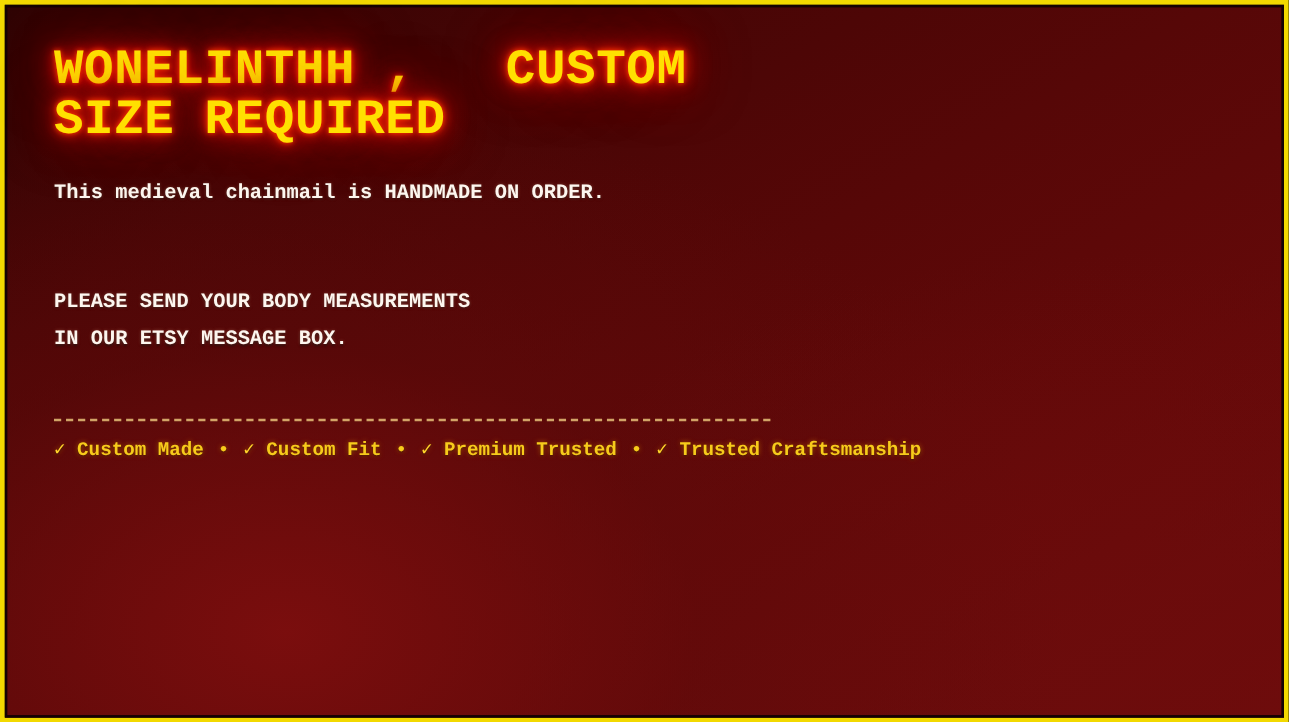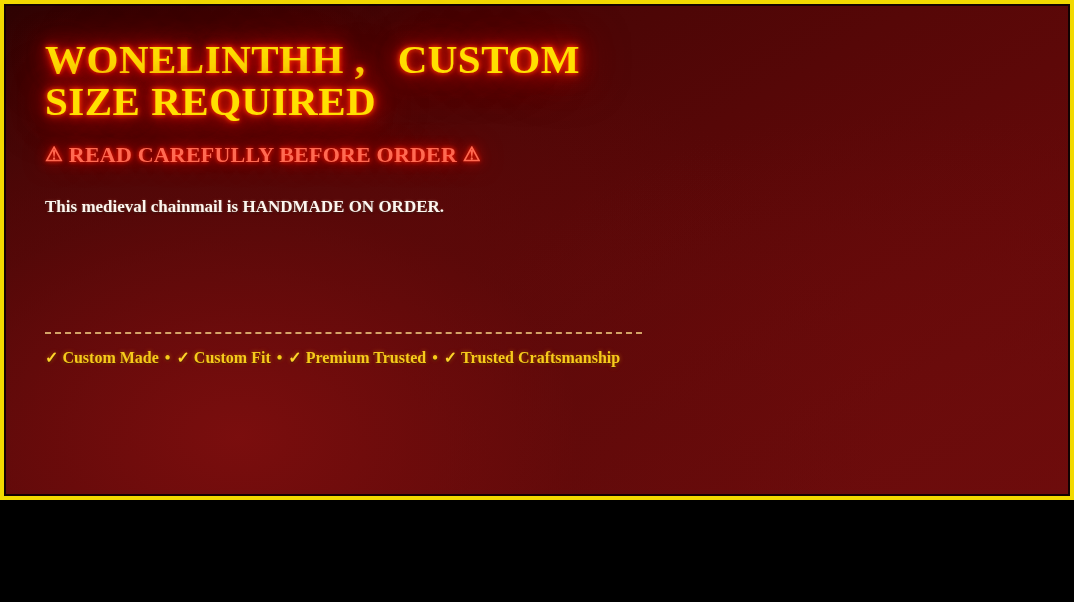--- a/index.html
+++ b/index.html
@@ -10,29 +10,30 @@
   body {
     width: 1074px;
     height: 602px;
     overflow: hidden;
     font-family: "Liberation Serif", "DejaVu Serif", serif;
   }
 
   #banner {
     position: relative;
     width: 1074px;
-    height: 500px;
+    height: 602px;
     box-sizing: border-box;
     background:
       radial-gradient(ellipse 900px 620px at 22% 88%, rgba(124,14,14,0.95) 0%, rgba(96,10,10,0.55) 38%, rgba(0,0,0,0) 72%),
       radial-gradient(ellipse 780px 520px at 86% 96%, rgba(108,12,12,0.75) 0%, rgba(0,0,0,0) 70%),
       linear-gradient(150deg, #2f0303 0%, #440505 22%, #560707 48%, #640909 72%, #700c0c 100%);
     border: 4px solid #f2d900;
     outline: 2px solid #120101;
     outline-offset: -6px;
+    font-family: Liberation Mono, monospace;
   }
 
   
   #banner::before {
     content: "";
     position: absolute;
     left: 0; top: 0; right: 0; bottom: 0;
     box-shadow: inset 0 0 0 2px rgba(20,2,2,0.85);
     pointer-events: none;
   }
@@ -112,35 +113,32 @@
 </style>
 </head>
 <body>
 
 <div id="banner">
   <div id="content">
 
     <h1 class="title">WONELINTHH ,   CUSTOM
 SIZE REQUIRED</h1>
 
-    <div class="warning">
-      <span class="tri">⚠</span>
-      <span>READ CAREFULLY BEFORE ORDER</span>
-      <span class="tri">⚠</span>
-    </div>
 
     <div class="body-block">
 
       <div class="line">This medieval chainmail is HANDMADE ON ORDER.</div>
 
       <div class="gap"></div>
 
 
       <div class="gap"></div>
 
+      <div class="line">PLEASE SEND YOUR BODY MEASUREMENTS</div>
+      <div class="line">IN OUR ETSY MESSAGE BOX.</div>
 
       <div class="gap-sm"></div>
 
     </div>
 
     <div class="divider"></div>
 
     <div class="footer">
       <span class="chk">✓</span>
       <span>Custom Made</span>

